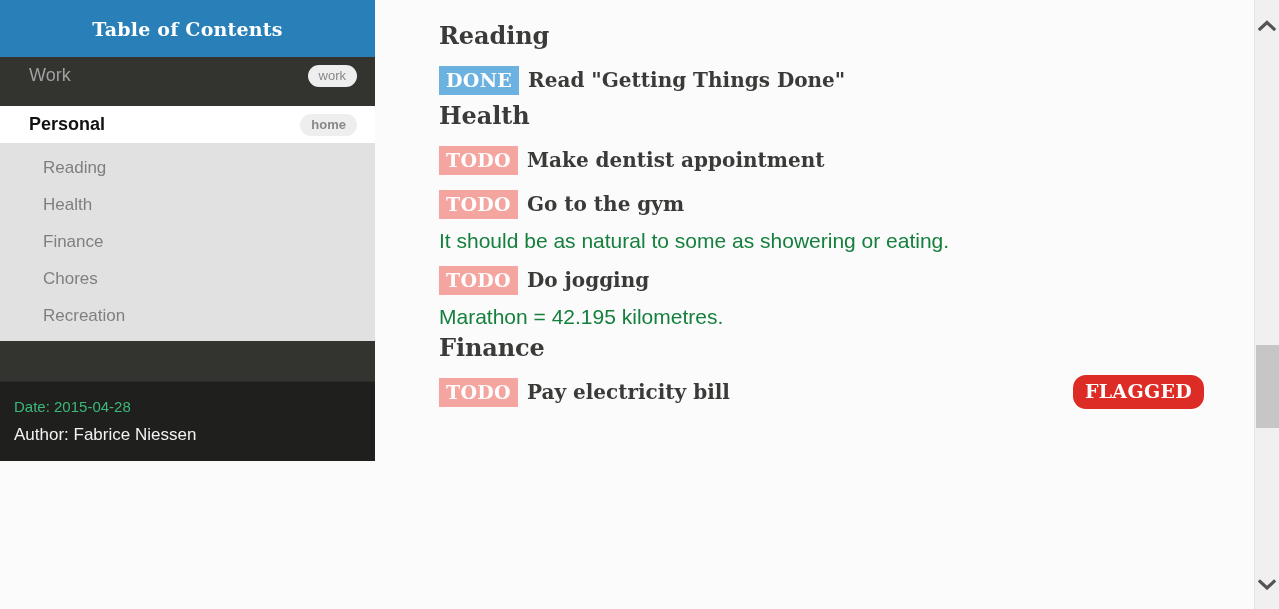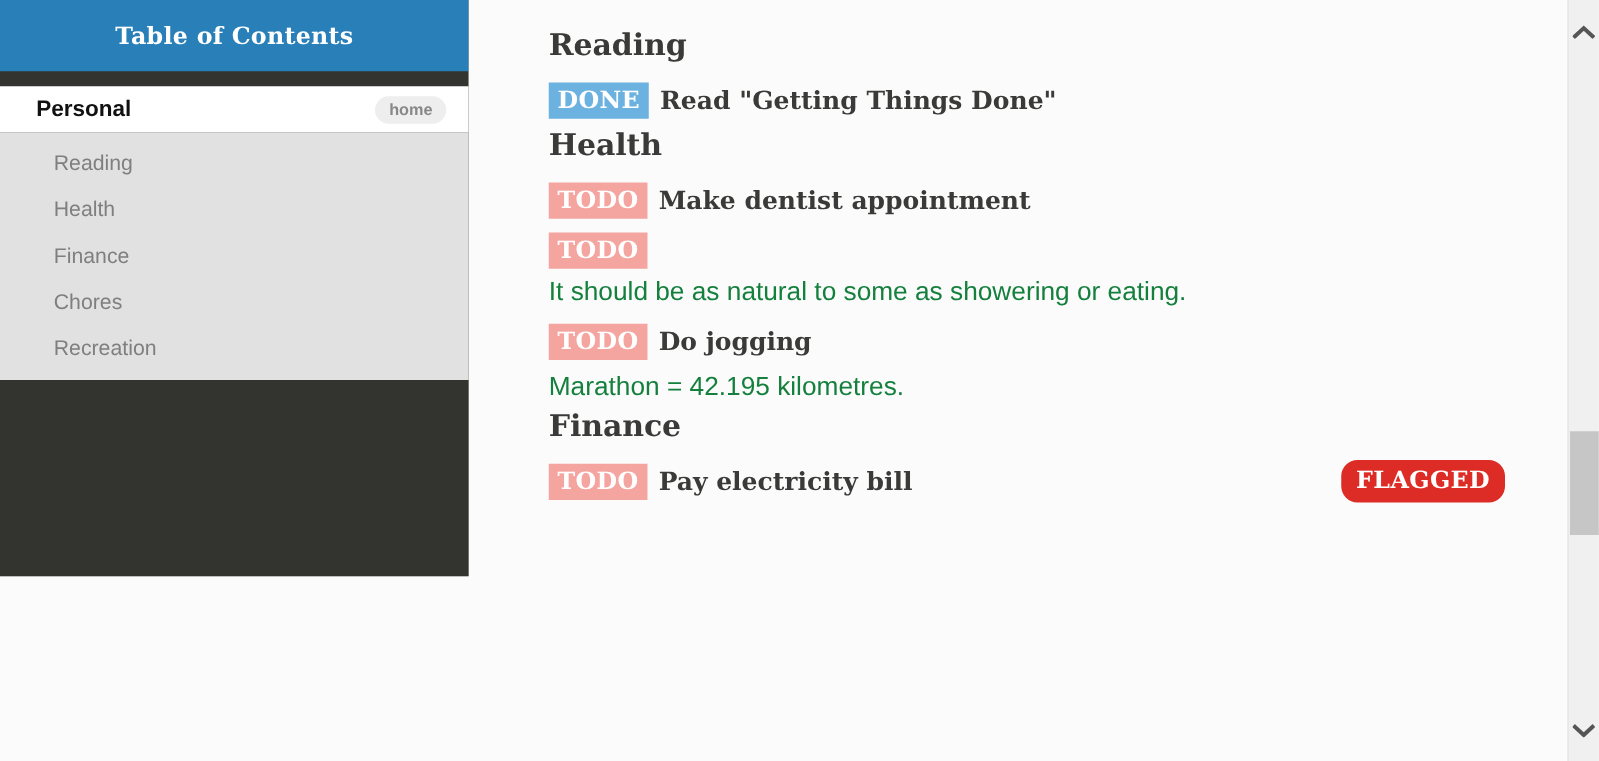--- a/index.html
+++ b/index.html
@@ -228,20 +228,24 @@
 <div class="app">
 
   <aside class="sidebar">
 
     <div class="toc-header">
       <span>Table of Contents</span>
     </div>
 
     <div class="toc-list">
 
+      <div class="toc-entry level1">
+        <span class="entry-label">Work</span>
+        <span class="tag-pill">work</span>
+      </div>
 
       <div class="toc-entry level1 active">
         <span class="entry-label">Personal</span>
         <span class="tag-pill">home</span>
       </div>
 
       <div class="sub-list">
         <div class="toc-entry level2">
           <span class="entry-label">Reading</span>
         </div>
@@ -256,20 +260,24 @@
         </div>
         <div class="toc-entry level2">
           <span class="entry-label">Recreation</span>
         </div>
       </div>
 
     </div>
 
     <div class="sidebar-filler"></div>
 
+    <div class="sidebar-footer">
+      <div class="footer-date">Date: 2015-04-28</div>
+      <div class="footer-author">Author: Fabrice Niessen</div>
+    </div>
 
   </aside>
 
   <main class="content">
     <div class="content-inner">
 
       <h2 class="section-title">Reading</h2>
 
       <div class="task-line">
         <span class="kw done">DONE</span>
@@ -278,20 +286,21 @@
 
       <h2 class="section-title spacer-top">Health</h2>
 
       <div class="task-line">
         <span class="kw todo">TODO</span>
         <span class="task-text">Make dentist appointment</span>
       </div>
 
       <div class="task-line">
         <span class="kw todo">TODO</span>
+        <span class="task-text">Go to the gym</span>
       </div>
 
       <p class="body-text">It should be as natural to some as showering or eating.</p>
 
       <div class="task-line">
         <span class="kw todo">TODO</span>
         <span class="task-text">Do jogging</span>
       </div>
 
       <p class="body-text">Marathon = 42.195 kilometres.</p>

